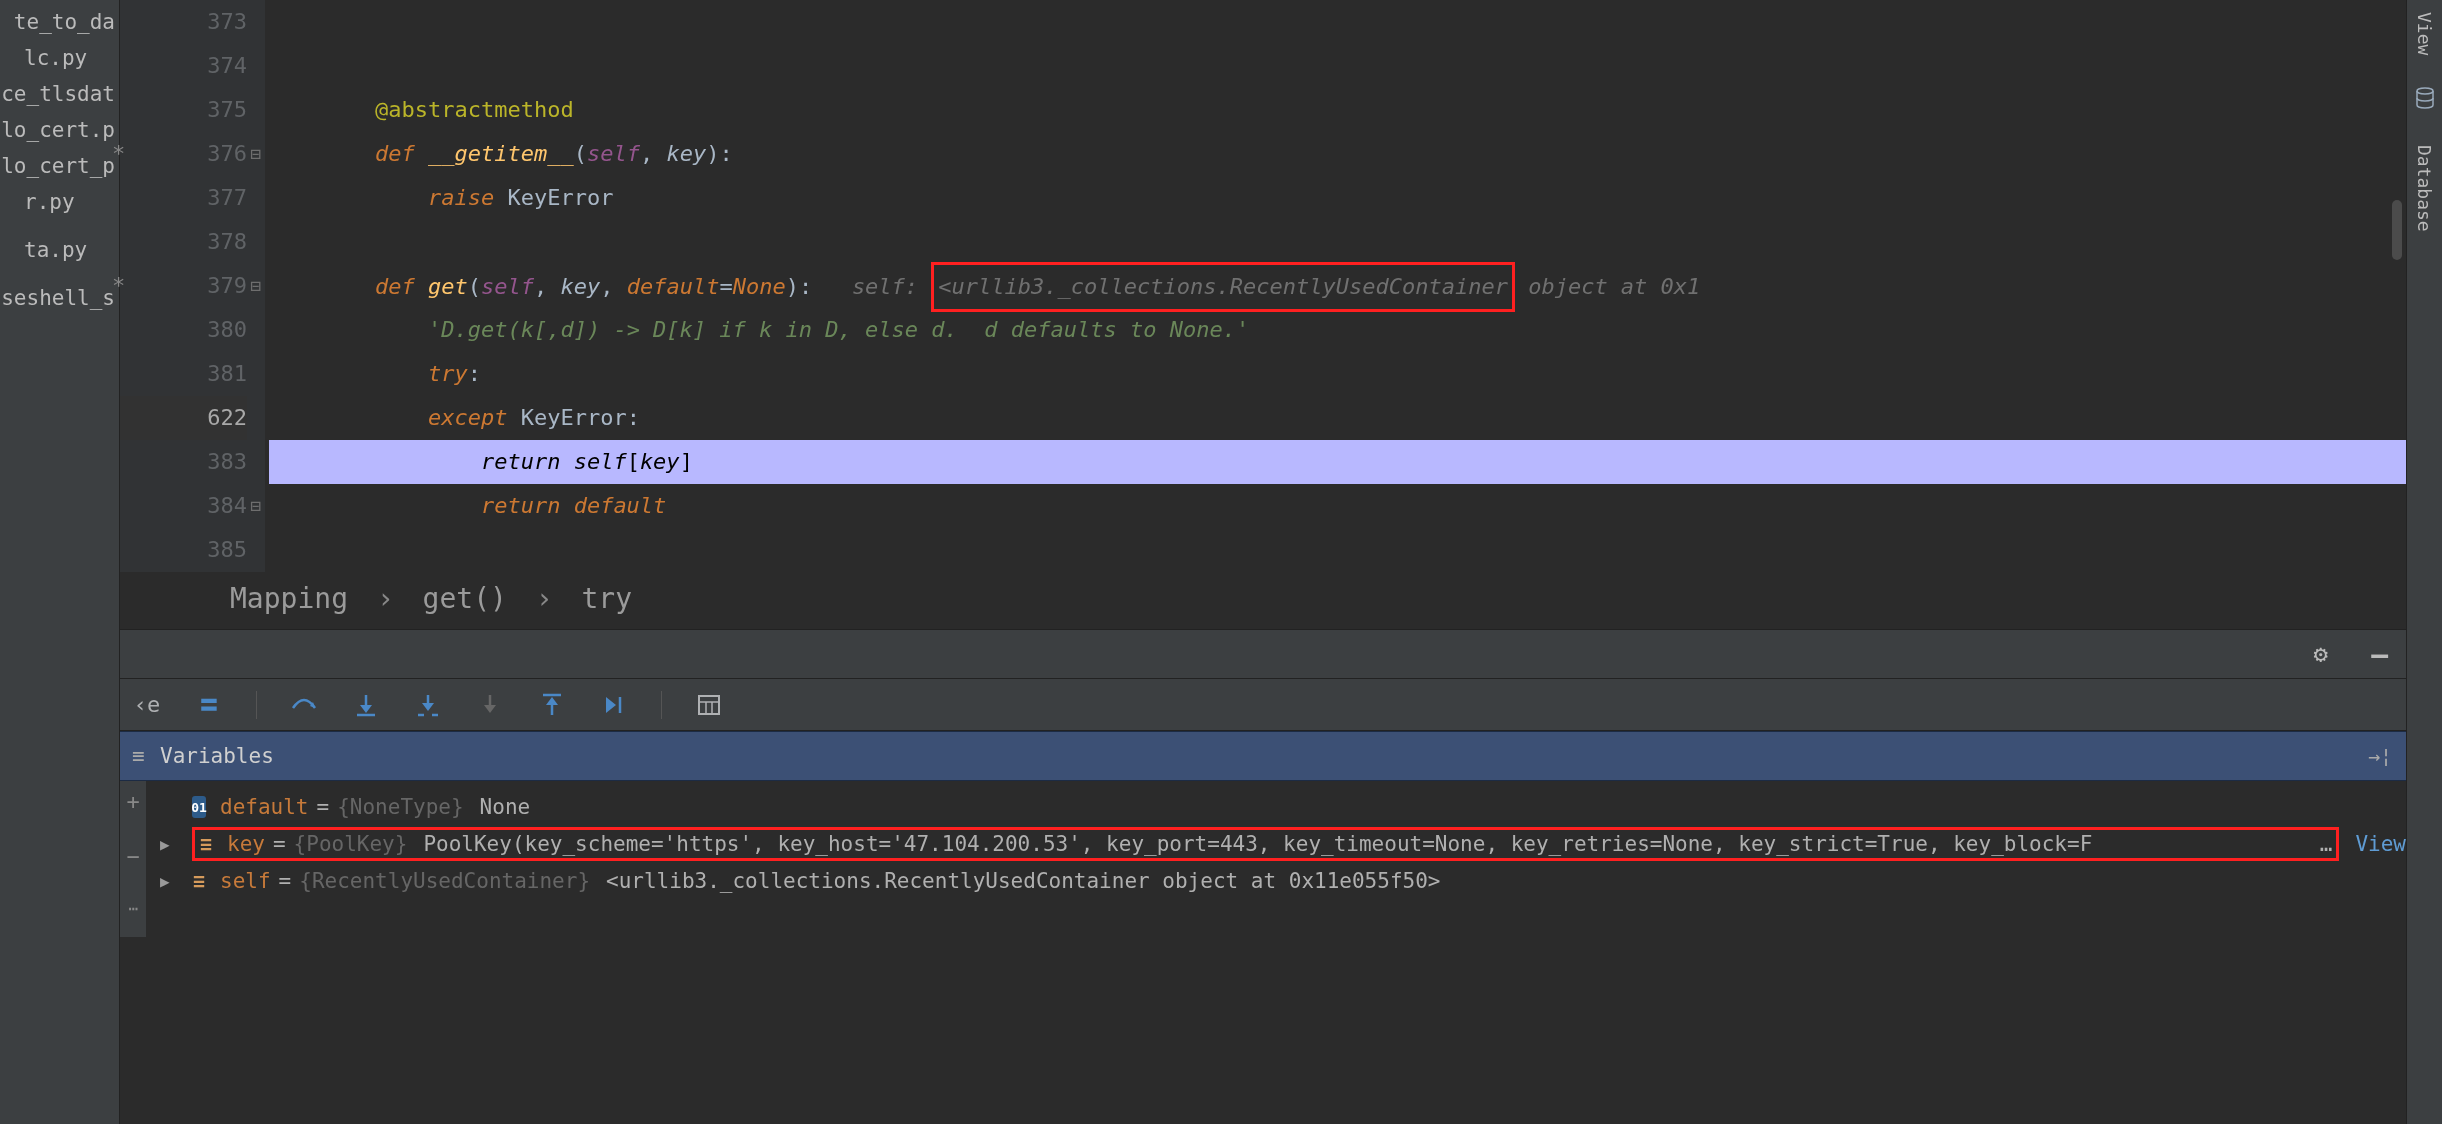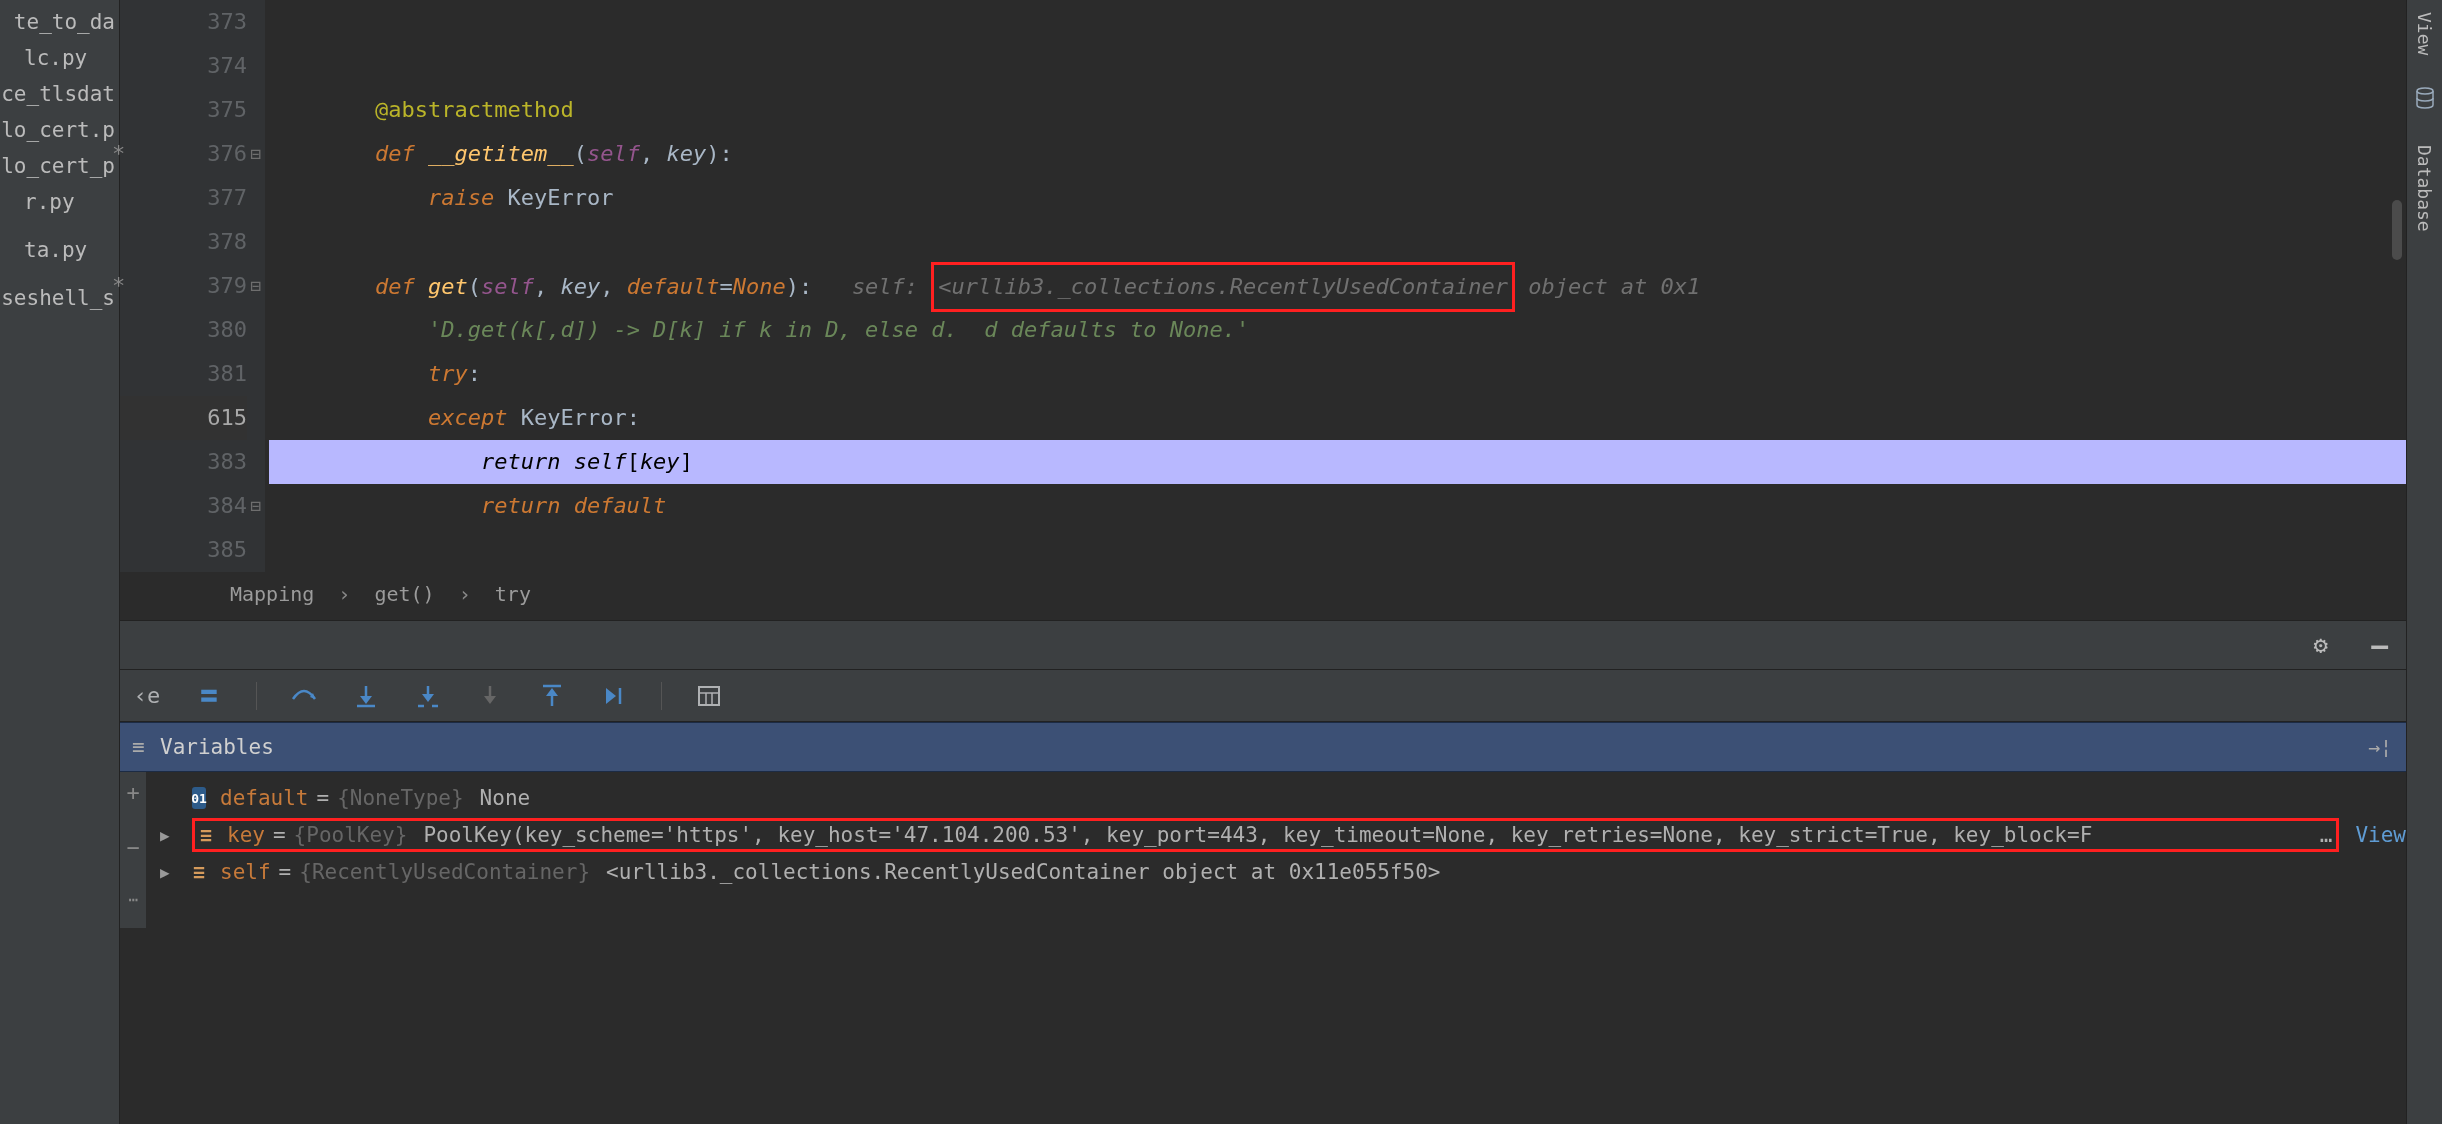--- a/index.html
+++ b/index.html
@@ -110,21 +110,21 @@
   }
   .red-box-inline {
     display: inline-block;
     padding: 0 4px;
     margin: -2px 0;
     border: 3px solid #ff2020;
   }
   .breadcrumb {
     padding: 10px 110px 14px;
     color: #9b9b9b;
-    font-size: 20px;
+    font-size: 28px;
     background: #2b2b2b;
   }
   .breadcrumb .sep { margin: 0 12px; color: #888; }
   .spacer-bar {
     height: 50px;
     background: #3c3f41;
     border-top: 1px solid #222;
     border-bottom: 1px solid #222;
     position: relative;
   }
@@ -307,21 +307,21 @@
       <div class="gutter">
         <div class="gutter-line"><span class="gutter-num">373</span></div>
         <div class="gutter-line"><span class="gutter-num">374</span></div>
         <div class="gutter-line"><span class="gutter-num">375</span></div>
         <div class="gutter-line"><span class="gutter-mark">*</span><span class="gutter-num">376</span><span class="fold-icon">⊟</span></div>
         <div class="gutter-line"><span class="gutter-num">377</span></div>
         <div class="gutter-line"><span class="gutter-num">378</span></div>
         <div class="gutter-line"><span class="gutter-mark">*</span><span class="gutter-num">379</span><span class="fold-icon">⊟</span></div>
         <div class="gutter-line"><span class="gutter-num">380</span></div>
         <div class="gutter-line"><span class="gutter-num">381</span></div>
-        <div class="gutter-line current"><span class="gutter-num">615</span></div>
+        <div class="gutter-line current"><span class="gutter-num">622</span></div>
         <div class="gutter-line"><span class="gutter-num">383</span></div>
         <div class="gutter-line"><span class="gutter-num">384</span><span class="fold-icon">⊟</span></div>
         <div class="gutter-line"><span class="gutter-num">385</span></div>
       </div>
       <div class="code-lines">
         <div class="code-line"></div>
         <div class="code-line"></div>
         <div class="code-line">        <span class="kw-dec">@abstractmethod</span></div>
         <div class="code-line">        <span class="kw-def">def </span><span class="kw-fn">__getitem__</span><span class="kw-punc">(</span><span class="kw-self">self</span><span class="kw-punc">, </span><span class="kw-param" style="font-style:italic;color:#a9b7c6">key</span><span class="kw-punc">):</span></div>
         <div class="code-line">            <span class="kw-raise">raise </span><span class="kw-exc">KeyError</span></div>

